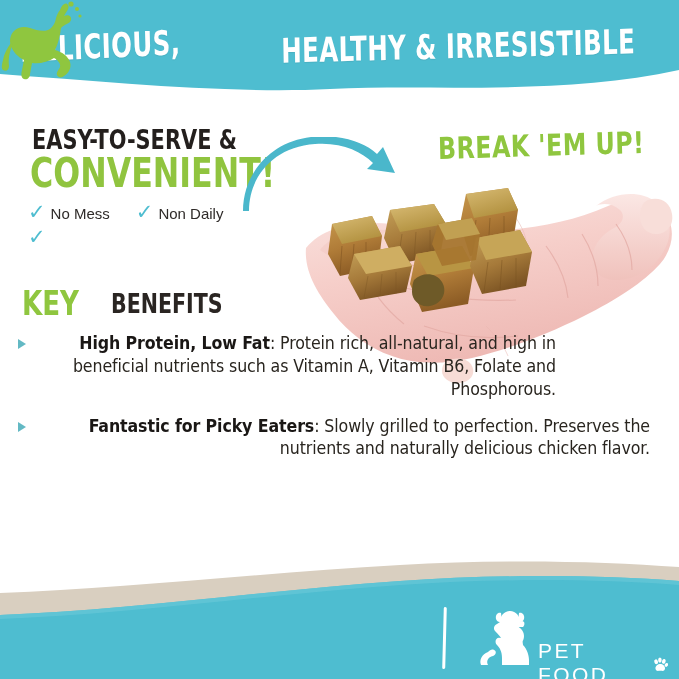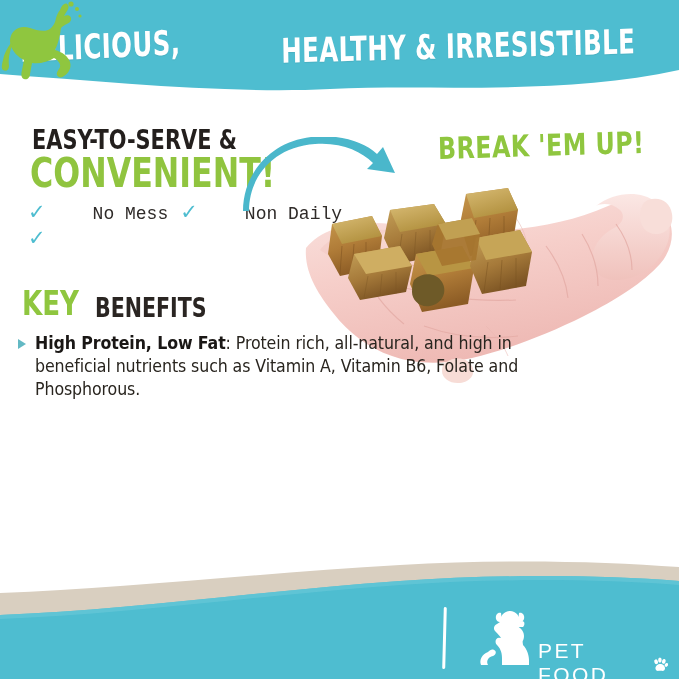--- a/index.html
+++ b/index.html
@@ -47,57 +47,56 @@
   }
 
   #check-list { position:absolute; left:28px; top:202px; width:270px; }
   .check-row { display:flex; align-items:baseline; gap:6px; margin-bottom:4px; }
   .check-item { display:flex; align-items:baseline; gap:5px; }
   .check-mark {
     color:#4ebdd0; font-size:21px; font-weight:bold; line-height:1;
     font-family:"DejaVu Sans", sans-serif;
   }
   .check-label {
-    font-size:18px; color:#2f2b29; font-family:Liberation Mono, monospace;
+    font-size:15px; color:#2f2b29; font-family:Liberation Sans, sans-serif;
     white-space:nowrap;
-    margin-left:42px;
   }
 
   
   #curved-arrow { position:absolute; left:243px; top:137px; width:180px; height:80px; }
 
   
   #break-em-up {
     position:absolute; left:438px; top:131px;
     font-family:"Liberation Sans Narrow","DejaVu Sans Condensed","Liberation Sans", sans-serif;
     font-weight:bold; font-size:30px; color:#8fc63f; letter-spacing:0.5px;
     transform:scaleX(0.88) rotate(-1.5deg); transform-origin:left center; white-space:nowrap;
   }
 
   
   #hand-photo { position:absolute; left:296px; top:176px; width:383px; height:232px; }
 
   
   #key-benefits-heading {
     position:absolute; left:22px; top:284px;
-    display:flex; align-items:flex-end; gap:8px;
+    display:flex; align-items:center; gap:24px;
   }
   #key-word {
     font-family:"Liberation Sans Narrow","DejaVu Sans Condensed","Liberation Sans", sans-serif;
     font-weight:bold; font-size:33px; color:#8fc63f;
     transform:scaleX(0.88); transform-origin:left center;
   }
   #benefits-word {
     font-family:"Liberation Sans Narrow","DejaVu Sans Condensed","Liberation Sans", sans-serif;
     font-weight:bold; font-size:26px; color:#2a2522;
     transform:scaleX(0.88); transform-origin:left center;
   }
 
   #benefits-list { position:absolute; left:18px; top:332px; width:648px; }
-  .benefit-row { display:flex; gap:9px; margin-bottom:14px; }
+  .benefit-row { display:flex; margin-bottom:14px;text-align:right; }
   .benefit-bullet {
     flex:0 0 auto; margin-top:7px;
     width:0; height:0;
     border-top:5px solid transparent;
     border-bottom:5px solid transparent;
     border-left:8px solid #63b9c4;
   }
   .benefit-text {
     font-family:"Liberation Sans Narrow","DejaVu Sans Condensed","Liberation Sans", sans-serif;
     font-size:17.6px; color:#29251f; line-height:1.30; letter-spacing:-0.1px;
@@ -318,20 +317,26 @@
   <span id="benefits-word">BENEFITS</span>
 </div>
 
 <div id="benefits-list">
   <div class="benefit-row">
     <span class="benefit-bullet"></span>
     <div class="benefit-text" style="max-width:530px">
       <b>High Protein, Low Fat</b><span>: Protein rich, all-natural, and high in beneficial nutrients such as Vitamin A, Vitamin B6, Folate and Phosphorous.</span>
     </div>
   </div>
+  <div class="benefit-row">
+    <span class="benefit-bullet"></span>
+    <div class="benefit-text" style="max-width:624px">
+      <b>Fantastic for Picky Eaters</b><span>: Slowly grilled to perfection. Preserves the nutrients and naturally delicious chicken flavor.</span>
+    </div>
+  </div>
 </div>
 
 <div id="footer-banner">
   <svg width="679" height="120" viewBox="0 0 679 120">
     <path d="M0,34 C120,30 260,14 400,6 C500,0 600,2 679,8 L679,120 L0,120 Z" fill="#d9cfc0"></path>
     <path d="M0,56 C120,52 260,32 400,22 C500,15 600,16 679,22 L679,120 L0,120 Z" fill="#4ebdd0"></path>
     <path d="M0,56 C120,52 260,32 400,22 C500,15 600,16 679,22 L679,26
              C600,20 500,19 400,26 C260,36 120,56 0,60 Z" fill="#63c6d6" opacity="0.85"></path>
   </svg>
 </div>

